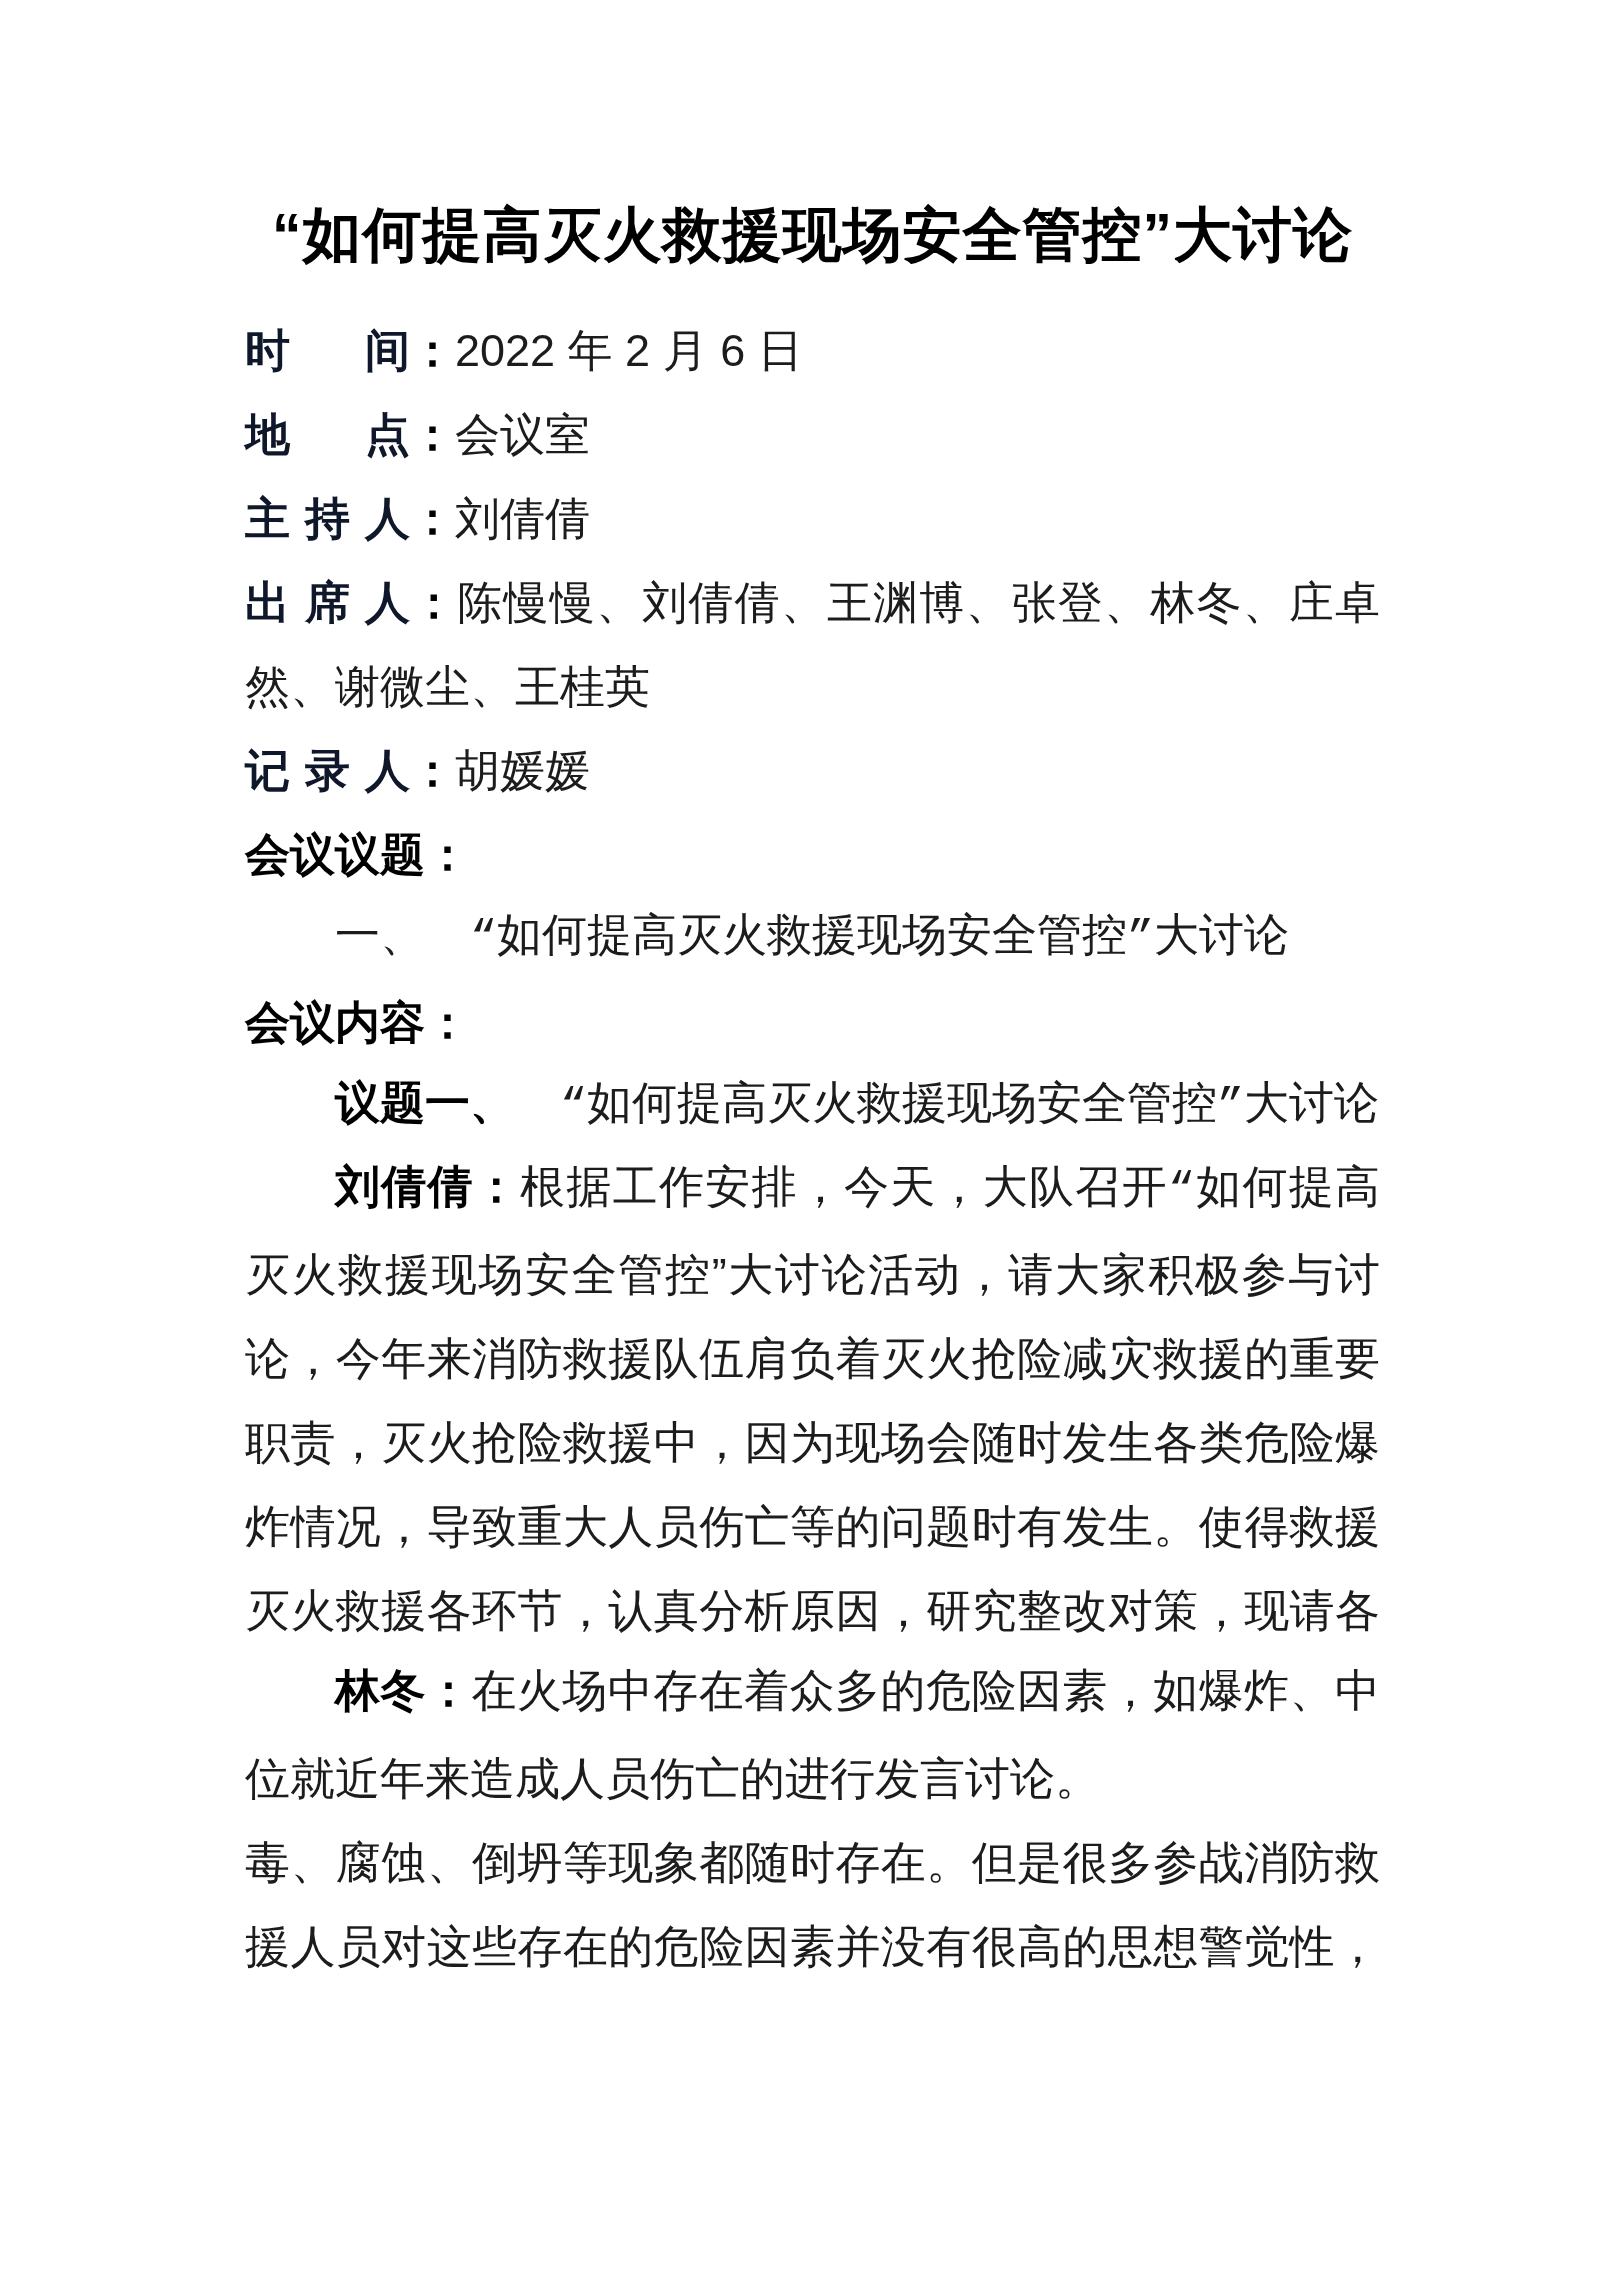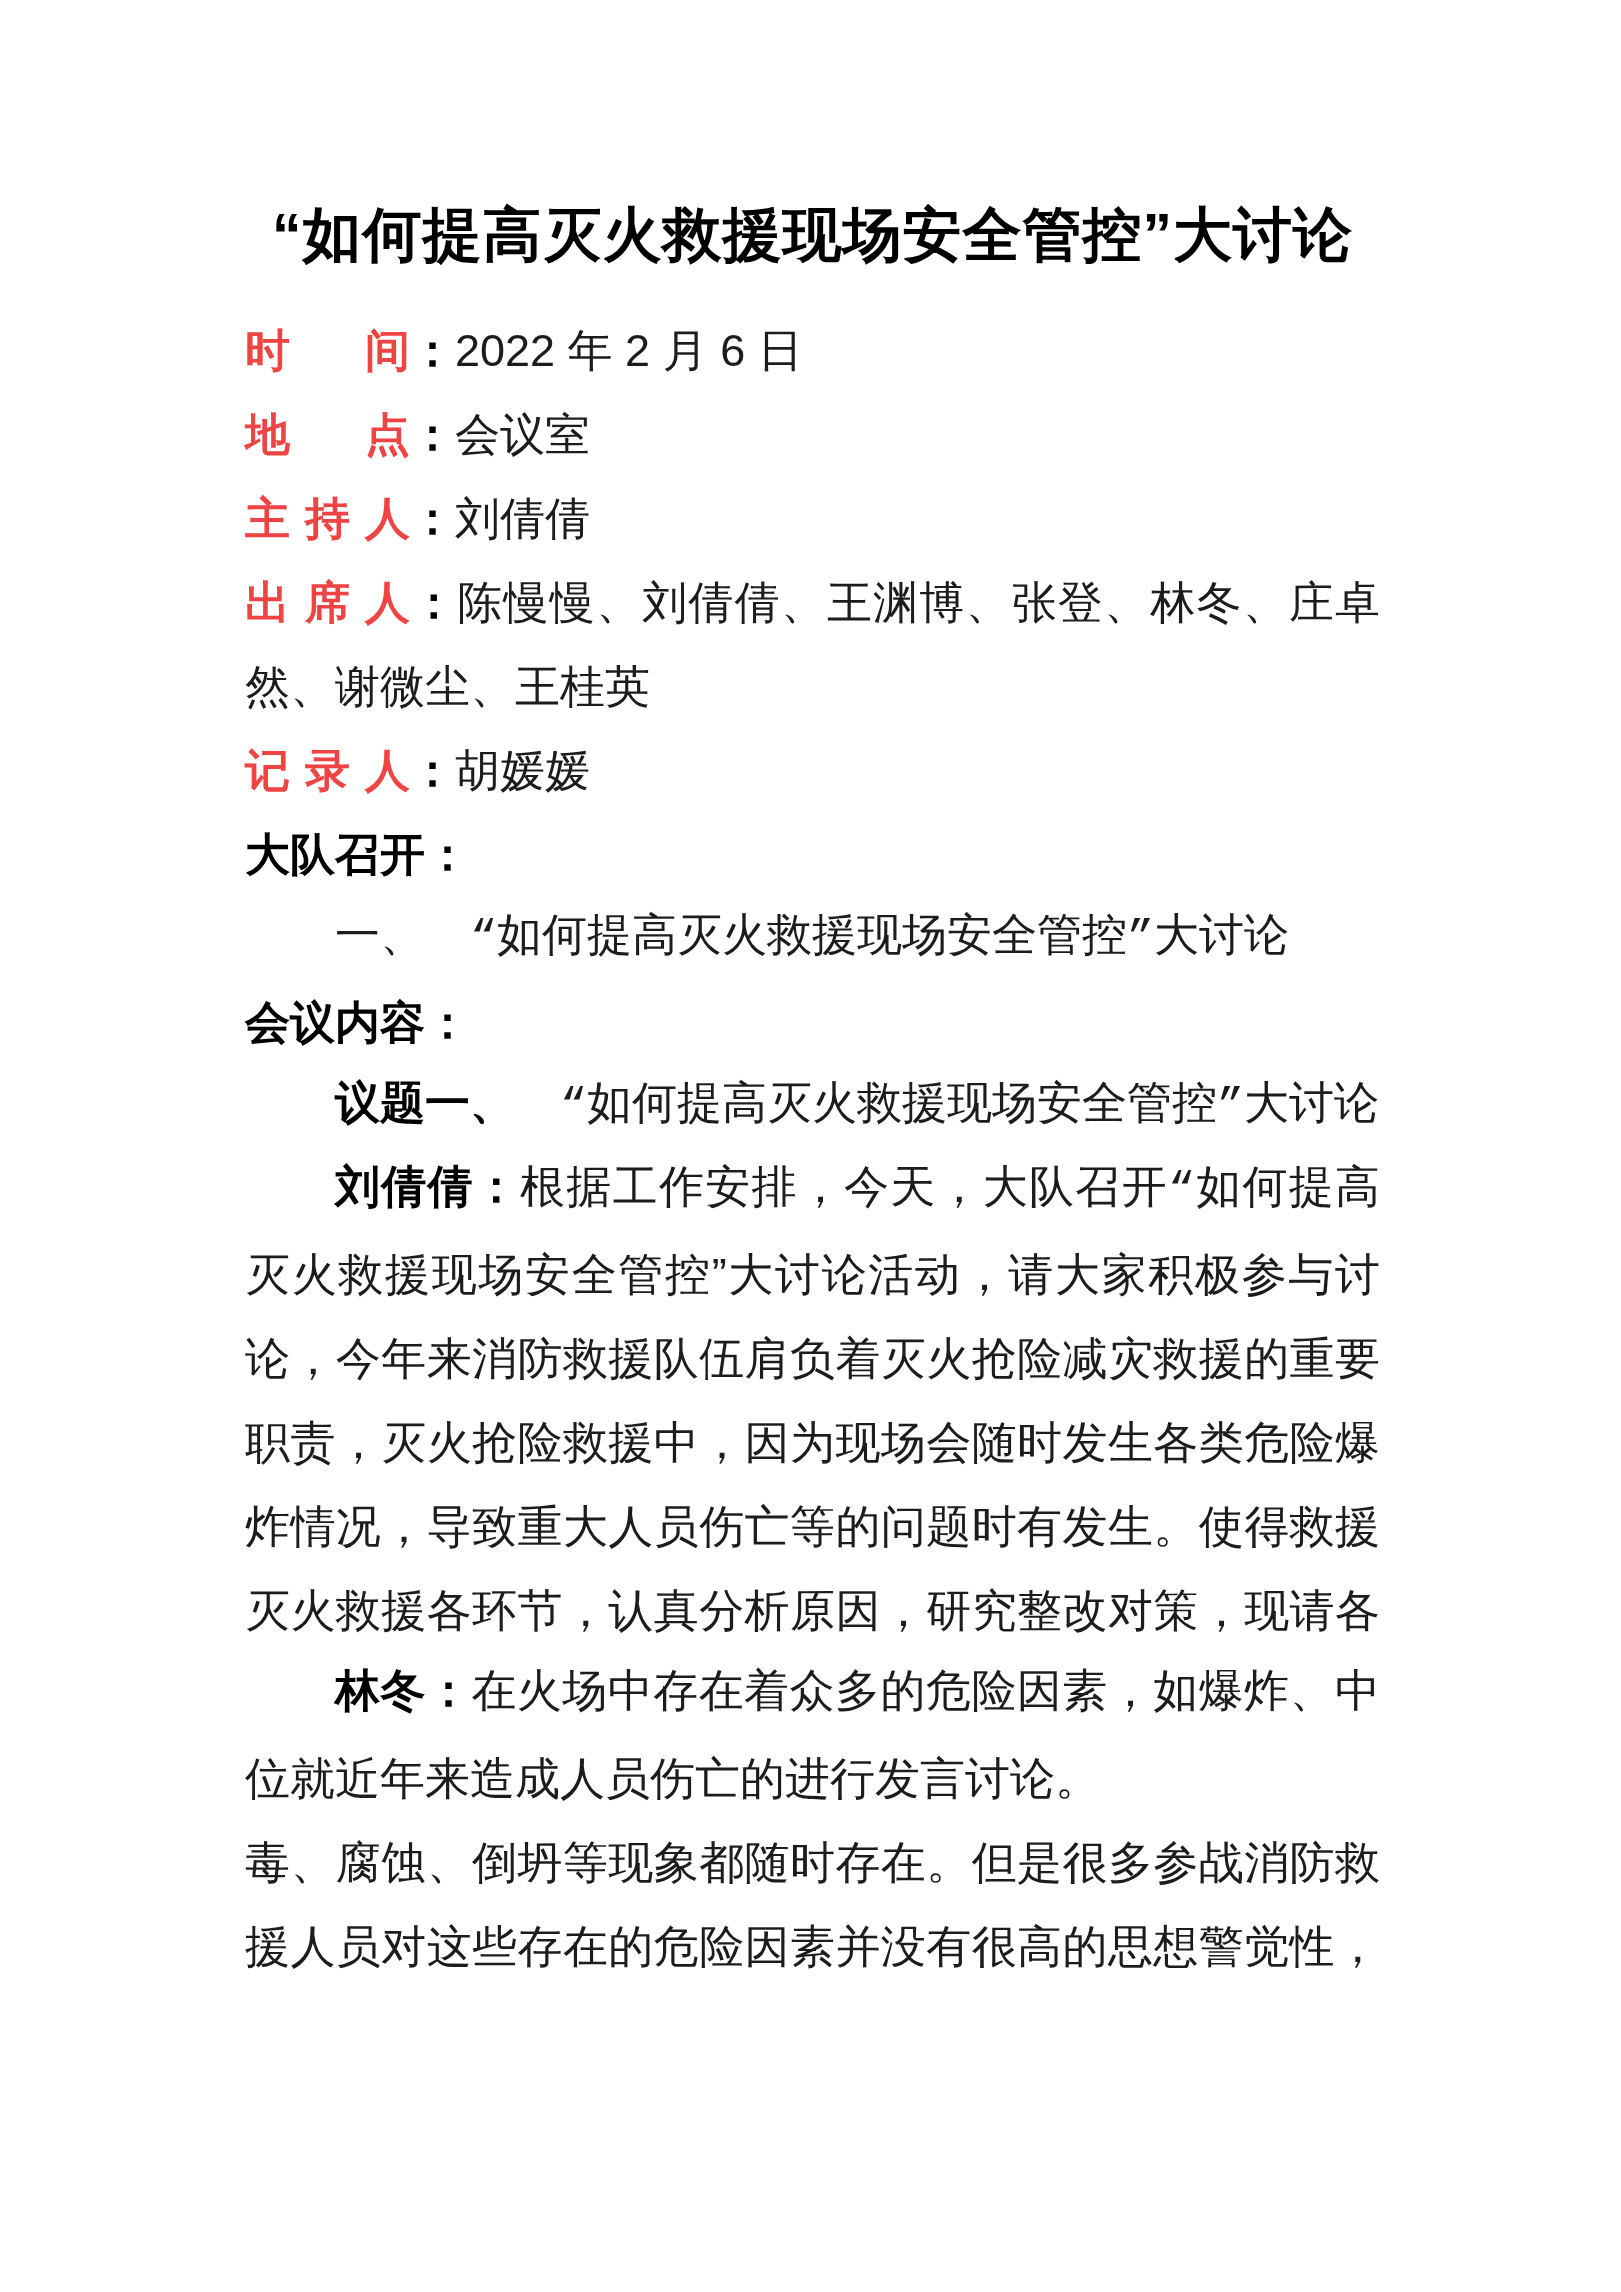--- a/index.html
+++ b/index.html
@@ -10,21 +10,21 @@
   .title{margin-top:188px;margin-bottom:27.4px;
          font-size:59px;line-height:94px;font-weight:bold;color:#000;
          text-align:center;letter-spacing:1px;white-space:nowrap;}
   .line{font-size:45px;line-height:84px;color:#1c1c1c;text-align:left;
         letter-spacing:0;}
   .jfull{text-align:justify;text-align-last:justify;}
   .indent{text-indent:90px;font-family:Liberation Mono, monospace;}
   .b{font-weight:bold;color:#000;}
   .label{display:inline-block;width:165px;vertical-align:baseline;
          text-align:justify;text-align-last:justify;
-         font-weight:bold;color:#ef4444;}
+         font-weight:bold;color:#0f172a;}
 </style>
 </head>
 <body>
 
 <div class="page">
   <div class="doc">
 
     <div class="title">“如何提高灭火救援现场安全管控”大讨论</div>
 
     <div class="line"><span class="label">时间</span><span class="b">：</span><span>2022 年 2 月 6 日</span></div>
@@ -32,21 +32,21 @@
     <div class="line"><span class="label">地点</span><span class="b">：</span><span>会议室</span></div>
 
     <div class="line"><span class="label">主持人</span><span class="b">：</span><span>刘倩倩</span></div>
 
     <div class="line jfull"><span class="label">出席人</span><span class="b">：</span><span>陈慢慢、刘倩倩、王渊博、张登、林冬、庄卓</span></div>
 
     <div class="line"><span>然、谢微尘、王桂英</span></div>
 
     <div class="line"><span class="label">记录人</span><span class="b">：</span><span>胡媛媛</span></div>
 
-    <div class="line b">大队召开：</div>
+    <div class="line b">会议议题：</div>
 
     <div class="line indent">一、　“如何提高灭火救援现场安全管控”大讨论</div>
 
     <div class="line b">会议内容：</div>
 
     <div class="line indent"><span class="b">议题一、</span><span>　“如何提高灭火救援现场安全管控”大讨论</span></div>
 
     <div class="line jfull indent"><span class="b">刘倩倩：</span><span>根据工作安排，今天，大队召开“如何提高</span></div>
     <div class="line jfull">灭火救援现场安全管控”大讨论活动，请大家积极参与讨</div>
     <div class="line jfull">论，今年来消防救援队伍肩负着灭火抢险减灾救援的重要</div>

